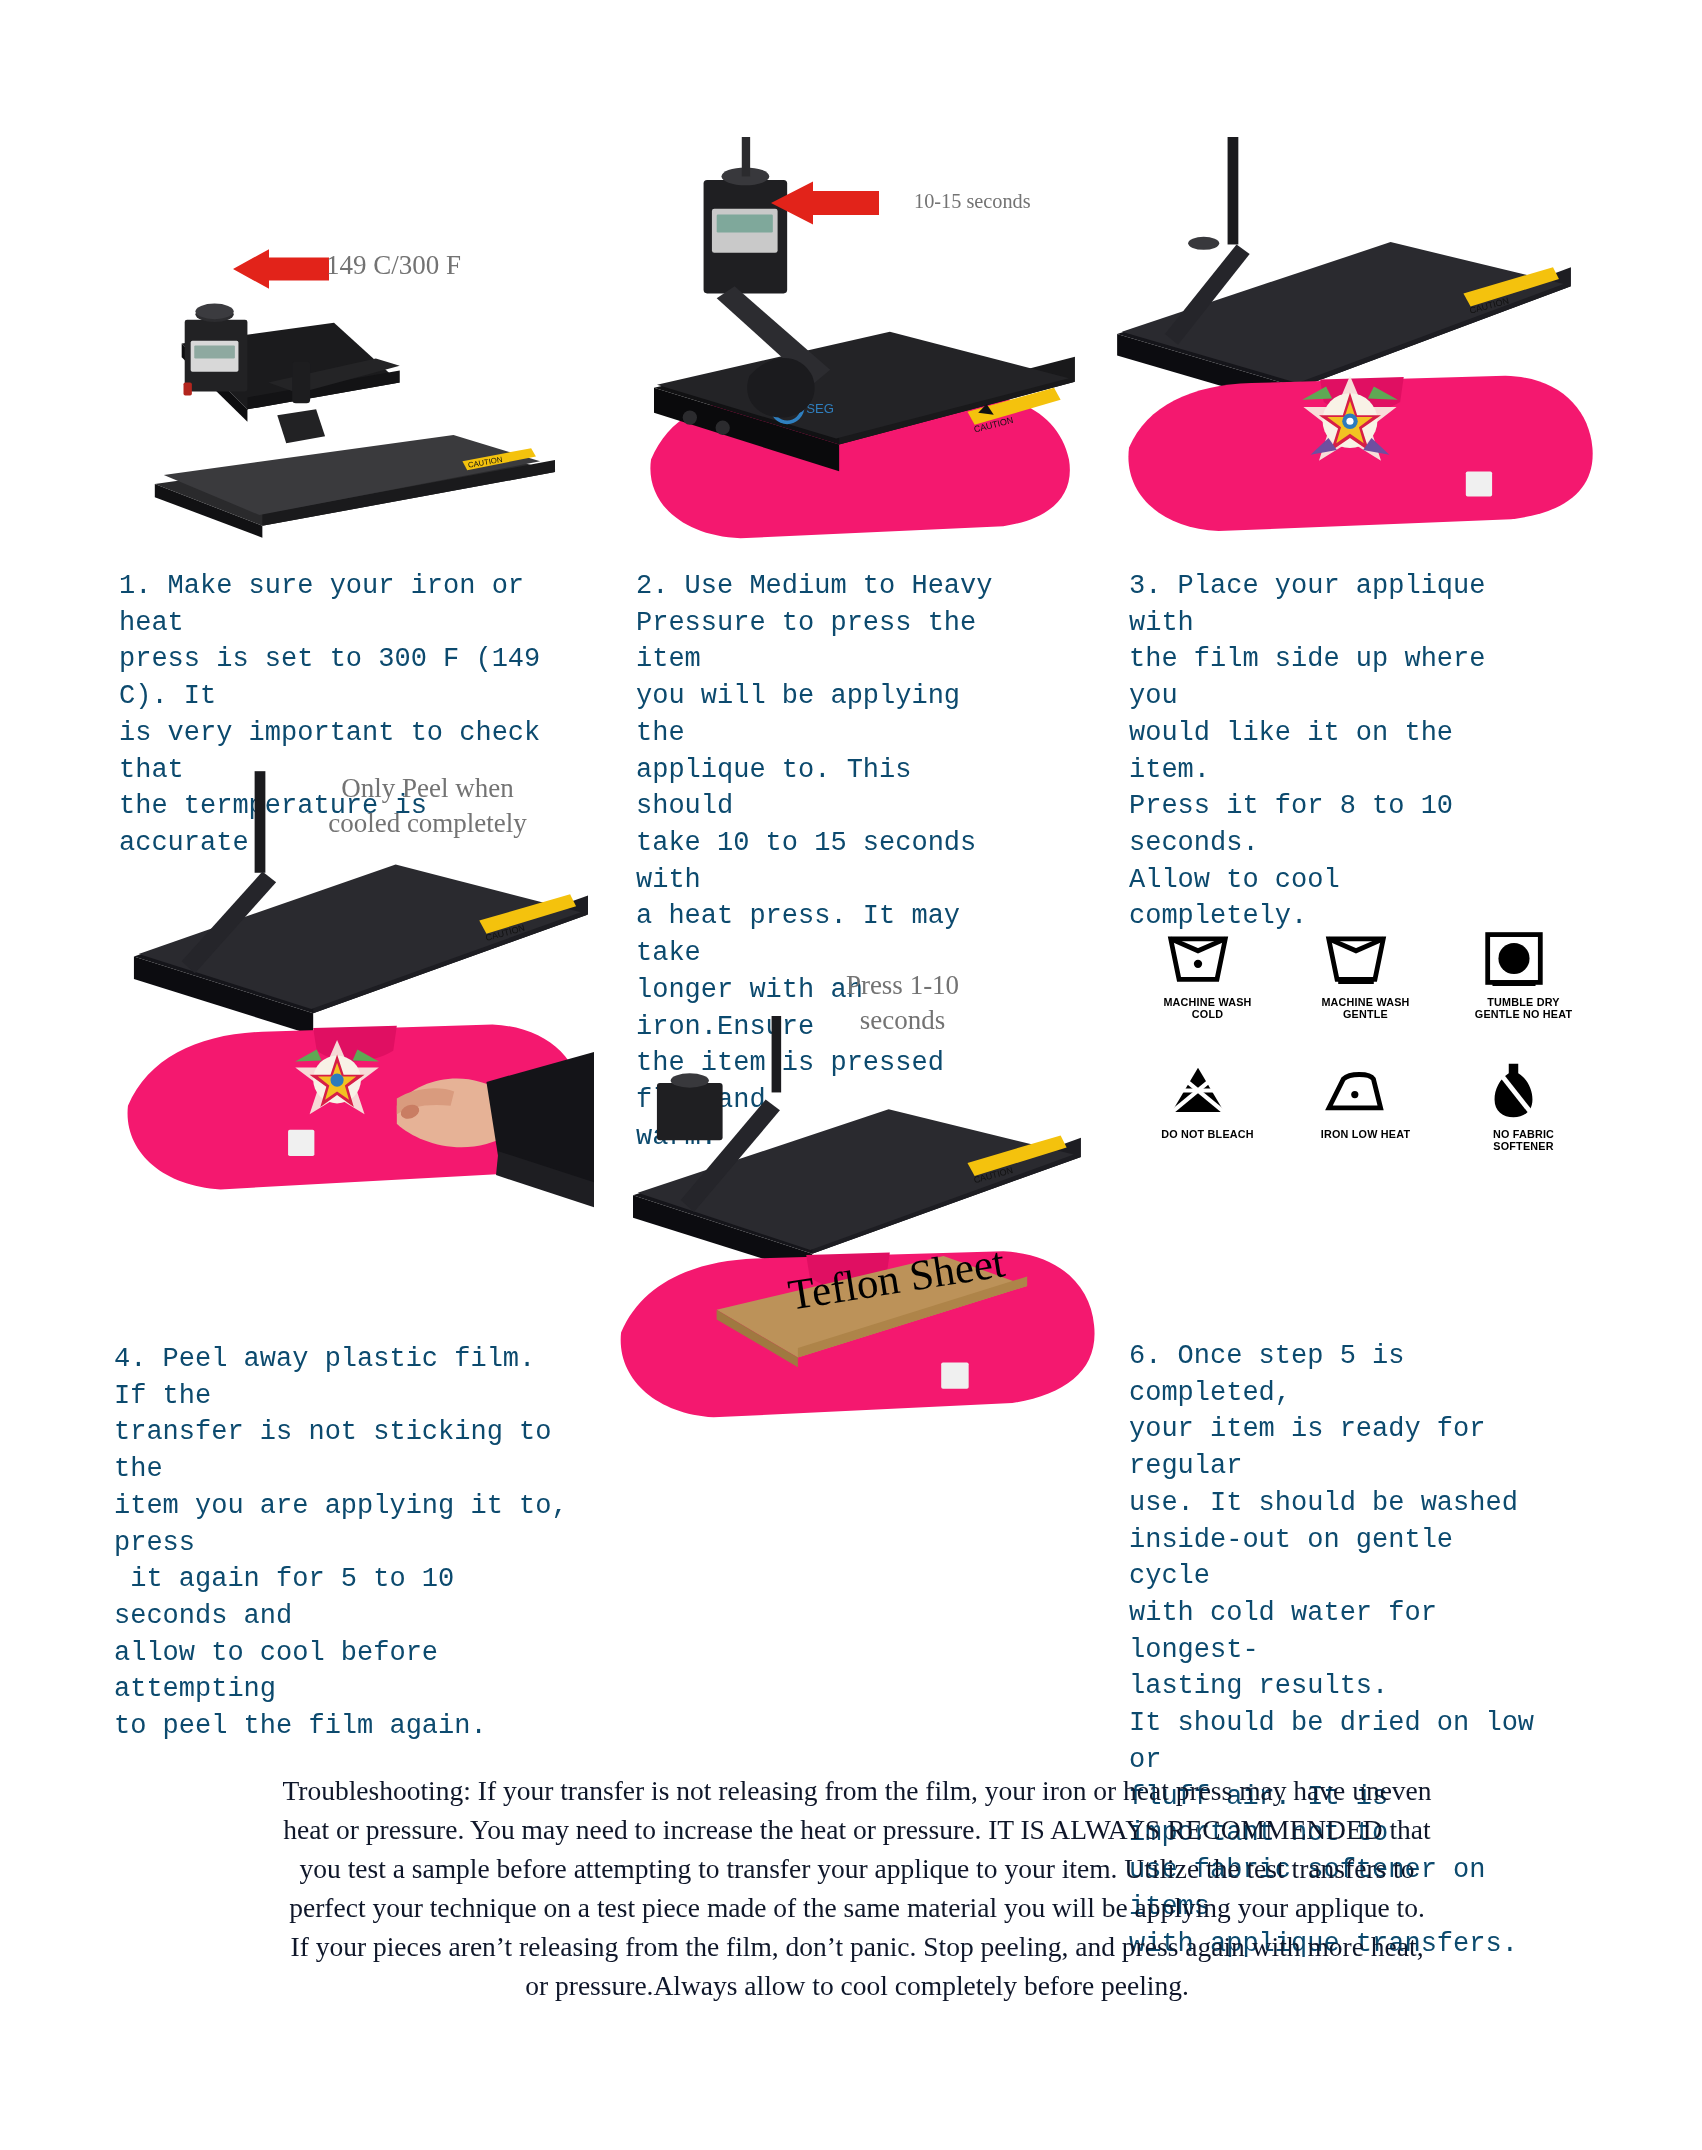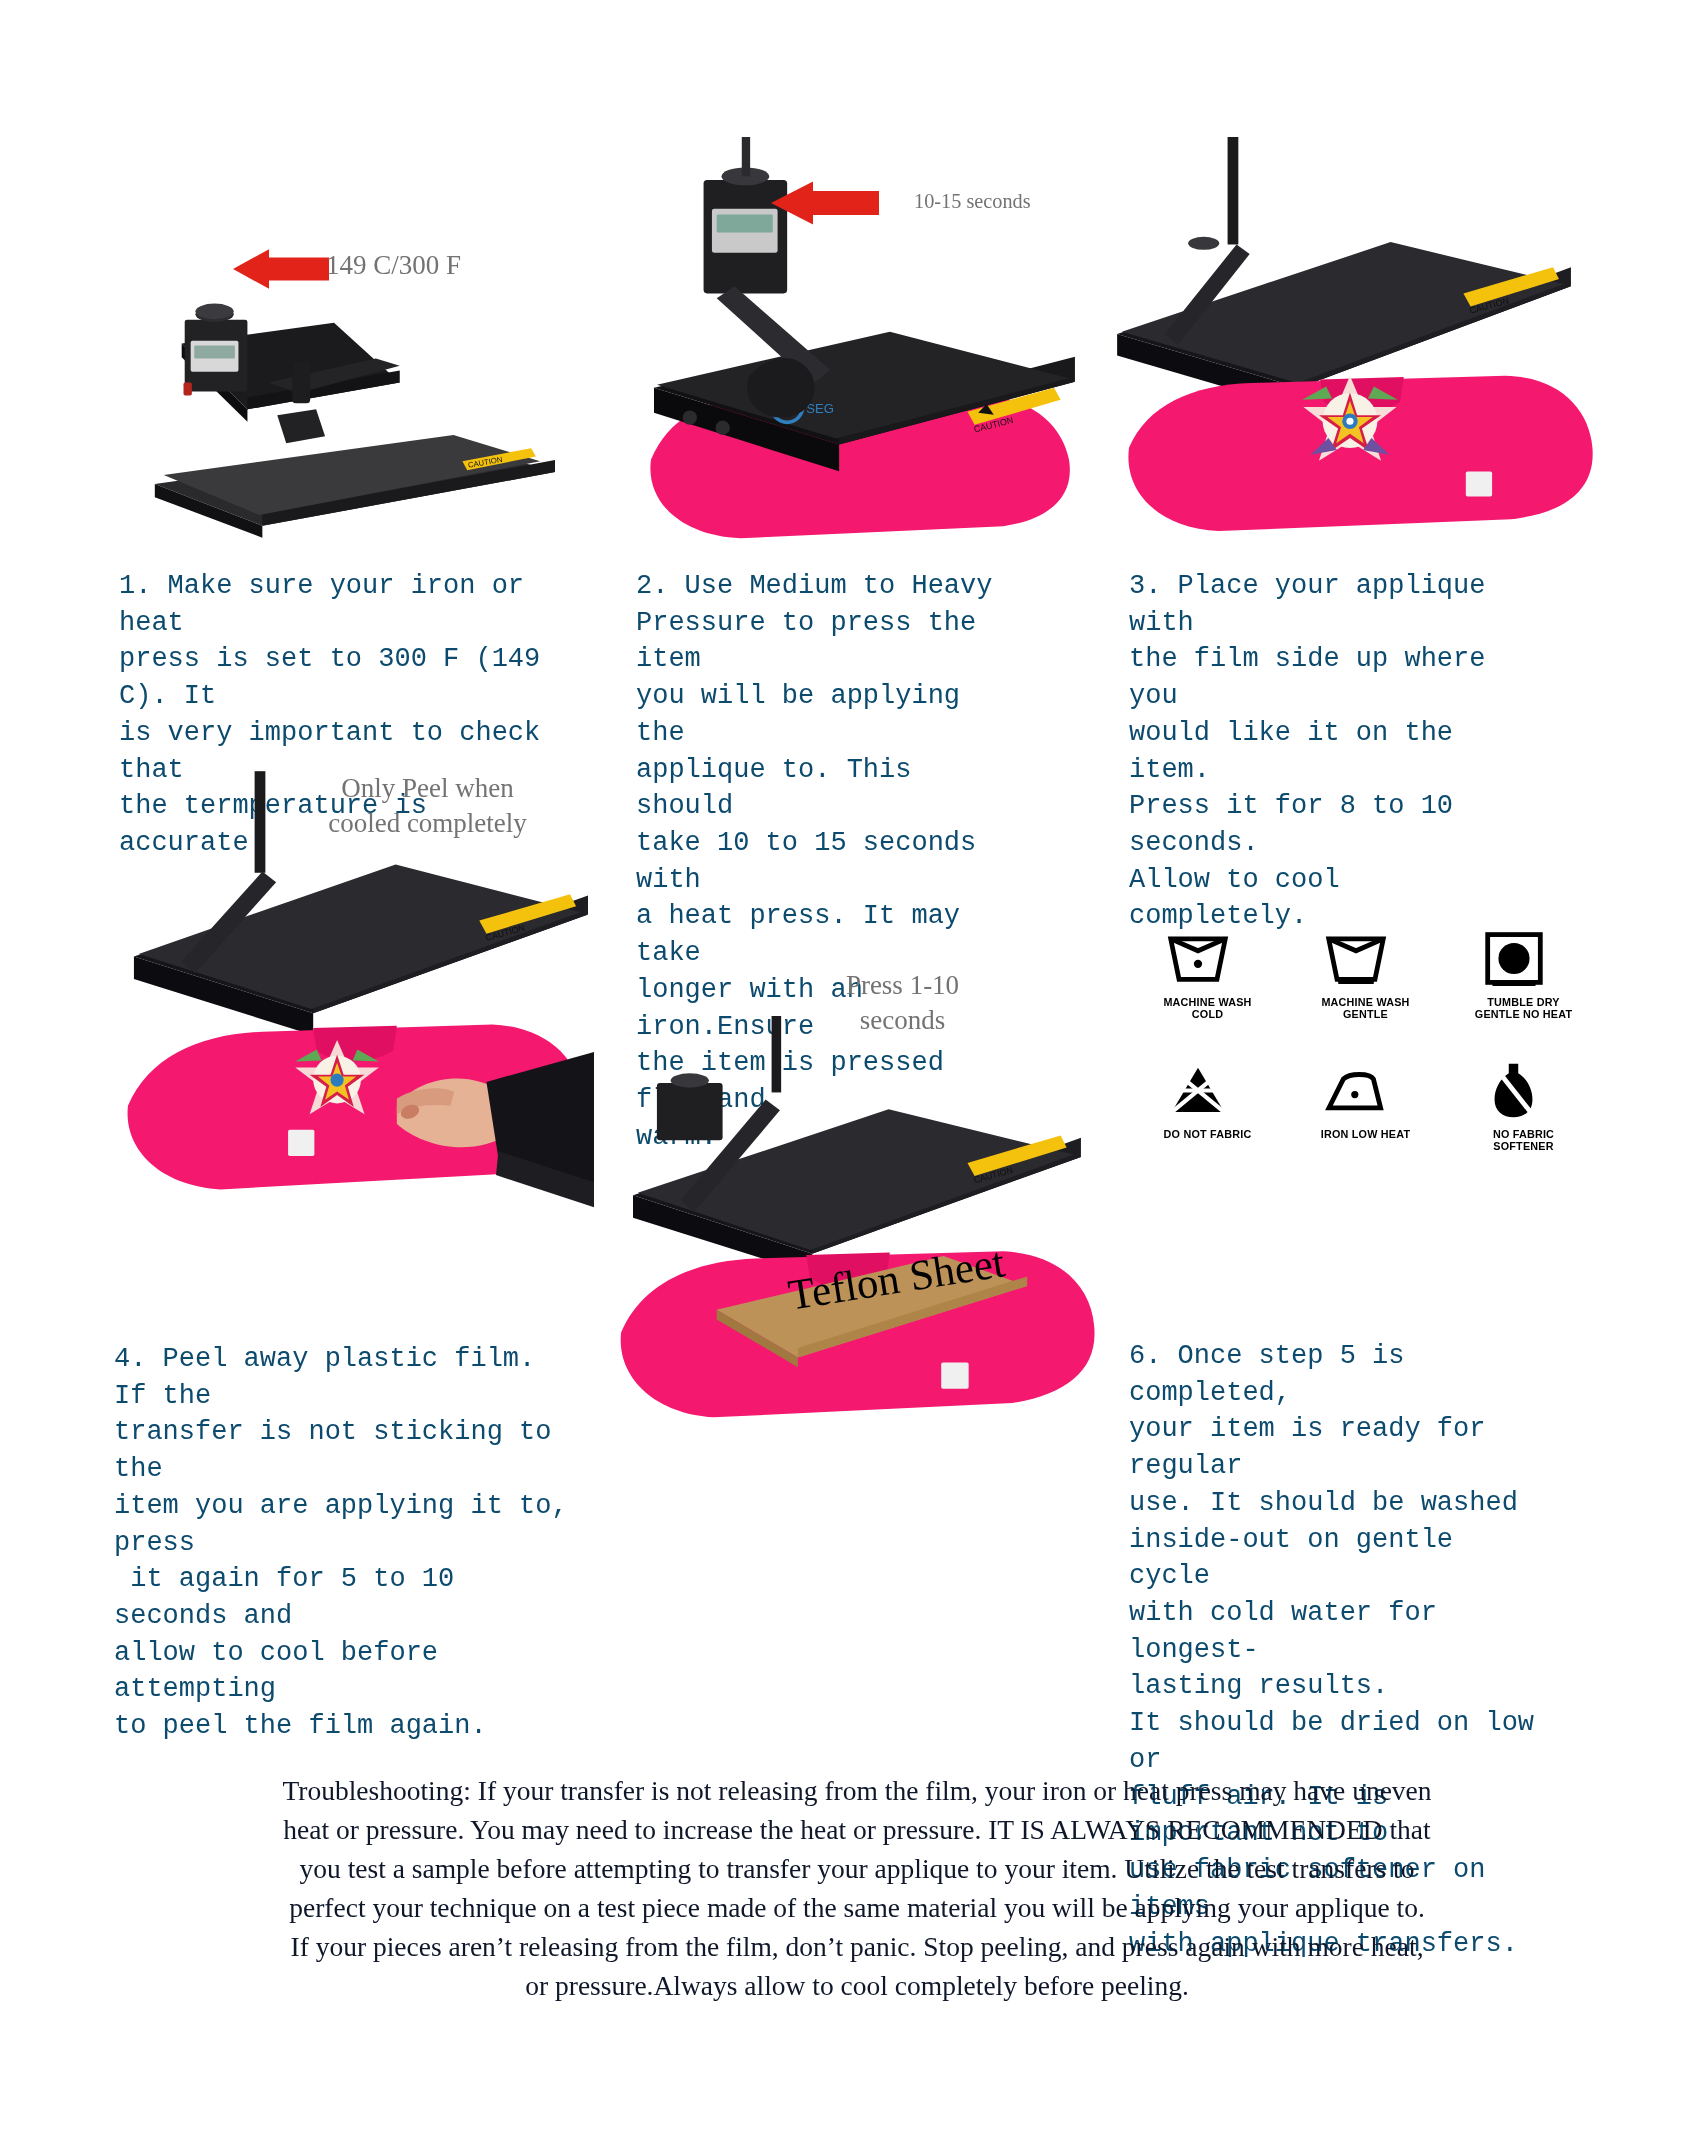--- a/index.html
+++ b/index.html
@@ -347,21 +347,21 @@
     <div class="care-cell">
       <div class="glyph">
         <svg width="62" height="53" viewBox="0 0 104 88">
           <polygon points="52,6 96,80 8,80" fill="#000"></polygon>
           <line x1="6" y1="6" x2="98" y2="82" stroke="#fff" stroke-width="7"></line>
           <line x1="98" y1="6" x2="6" y2="82" stroke="#fff" stroke-width="7"></line>
           <line x1="2" y1="44" x2="102" y2="44" stroke="#fff" stroke-width="7"></line>
         </svg>
       </div>
       <div class="cap">DO NOT
-FABRIC</div>
+BLEACH</div>
     </div>
 
     <div class="care-cell">
       <div class="glyph">
         <svg width="66" height="48" viewBox="0 0 110 80">
           <path d="M10 68 L96 68 L84 20 C78 10 44 10 34 20 Z" fill="none" stroke="#000" stroke-width="8"></path>
           <circle cx="53" cy="46" r="6" fill="#000"></circle>
         </svg>
       </div>
       <div class="cap">IRON

